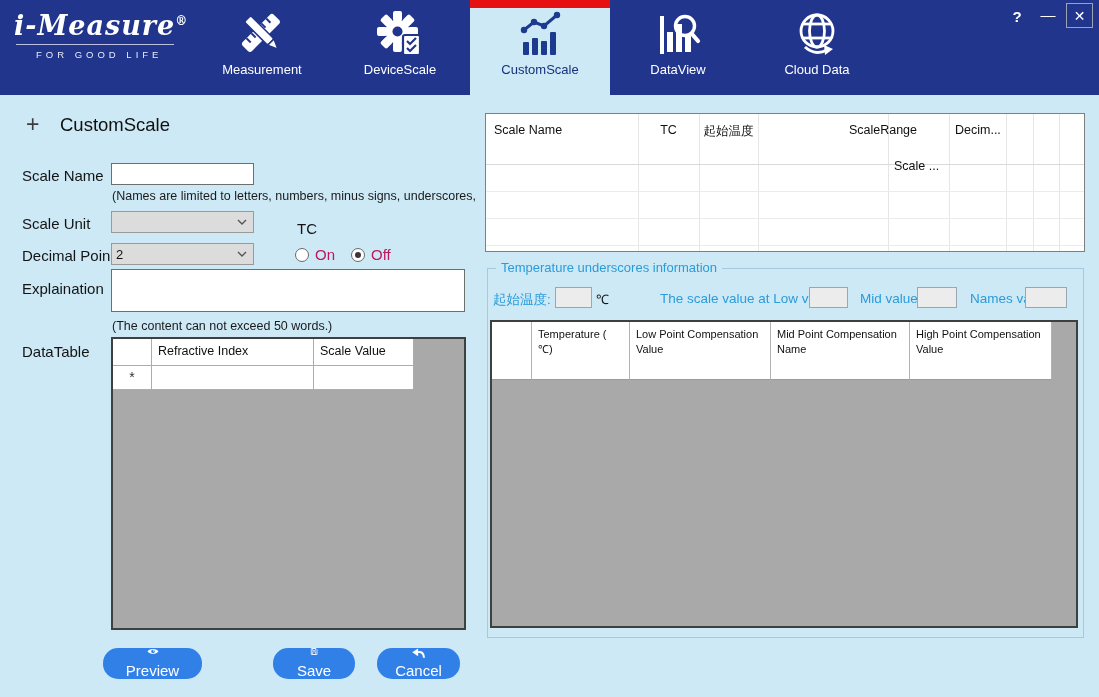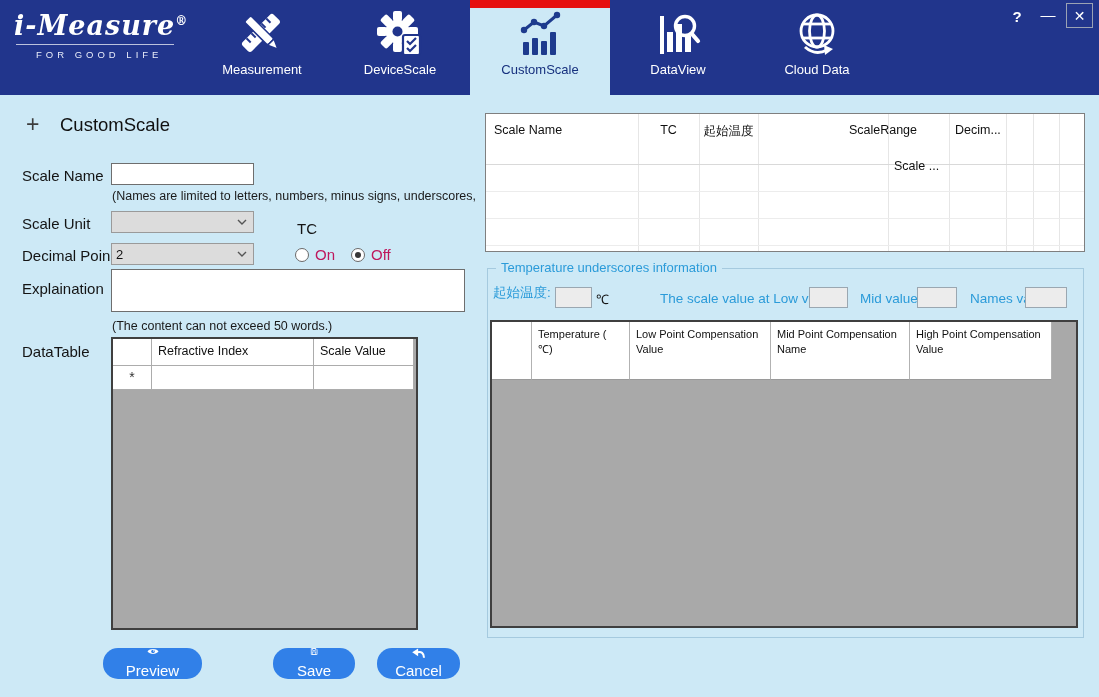--- a/index.html
+++ b/index.html
@@ -41,21 +41,21 @@
   .combo .combo-text{flex:1;padding-left:4px;color:#111;}
   .combo svg{margin-right:6px;}
   .radio{position:absolute;display:flex;align-items:center;gap:6px;font-size:15px;color:#be185d;cursor:pointer;}
   .radio .circ{width:14px;height:14px;border-radius:50%;border:1px solid #6a6a6a;background:#fff;position:relative;}
   .radio.checked .circ::after{content:"";position:absolute;left:3px;top:3px;width:6px;height:6px;border-radius:50%;background:#383838;}
 
   .page-title{position:absolute;left:60px;top:114px;font-size:18.5px;color:#101010;}
   .plus-icon{position:absolute;left:26px;top:111px;font-size:23px;color:#3c3c3c;}
 
   
-  .data-grid{position:absolute;left:111px;top:337px;width:307px;height:293px;background:var(--grid-gray);border:2px solid #3f3f3f;}
+  .data-grid{position:absolute;left:111px;top:337px;width:355px;height:293px;background:var(--grid-gray);border:2px solid #3f3f3f;}
   .dg-cell{position:absolute;background:#fff;border-right:1px solid #acacac;border-bottom:1px solid #acacac;font-size:12.5px;color:#111;padding:5px 6px;overflow:hidden;white-space:nowrap;}
   .dg-star{text-align:center;color:#333;padding:3px 0;font-size:14px;}
 
   
   .btn{position:absolute;top:648px;height:31px;background:var(--btn-blue);border:none;border-radius:15px;color:#fff;font-size:15px;font-family:"Liberation Sans",sans-serif;display:flex;align-items:center;justify-content:center;gap:7px;cursor:pointer;flex-direction:column;}
 
   
   .scales-grid{position:absolute;left:485px;top:113px;width:600px;height:139px;border:1px solid #7f7f7f;
     background:
       linear-gradient(#d9d9d9,#d9d9d9) 0 50px/100% 1px no-repeat,
@@ -266,21 +266,21 @@
     <div class="sg-h" style="left:469px;width:50px;">Decim...</div>
     <div class="sg-h" style="left:520px;width:27px;"></div>
     <div class="sg-h" style="left:547px;width:26px;"></div>
     <div class="sg-h" style="left:573px;width:26px;"></div>
   </div>
 
   <div class="groupbox">
     <div class="groupbox-title">Temperature underscores information</div>
   </div>
 
-  <div class="blabel" style="left:493px;top:284px;">起始温度:</div>
+  <div class="blabel" style="left:493px;top:291px;">起始温度:</div>
   <div class="mini-input" style="left:555px;top:287px;width:37px;"></div>
   <div class="flabel" style="left:596px;top:290px;font-size:13px;">℃</div>
 
   <div class="blabel" style="left:660px;top:291px;">The scale value at Low value</div>
   <div class="mini-input" style="left:809px;top:287px;width:39px;"></div>
   <div class="blabel" style="left:860px;top:291px;text-align:center;">Mid value</div>
   <div class="mini-input" style="left:917px;top:287px;width:40px;"></div>
   <div class="blabel" style="left:970px;top:291px;">Names valu</div>
   <div class="mini-input" style="left:1025px;top:287px;width:42px;"></div>
 

